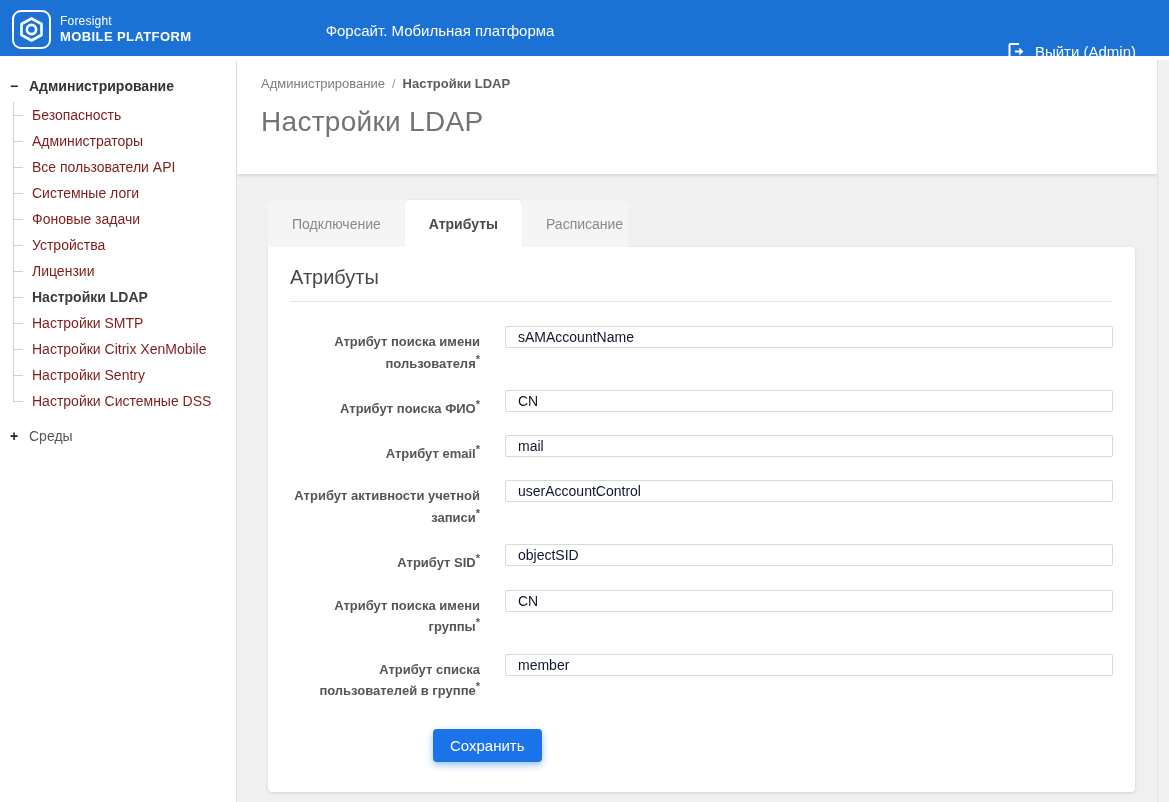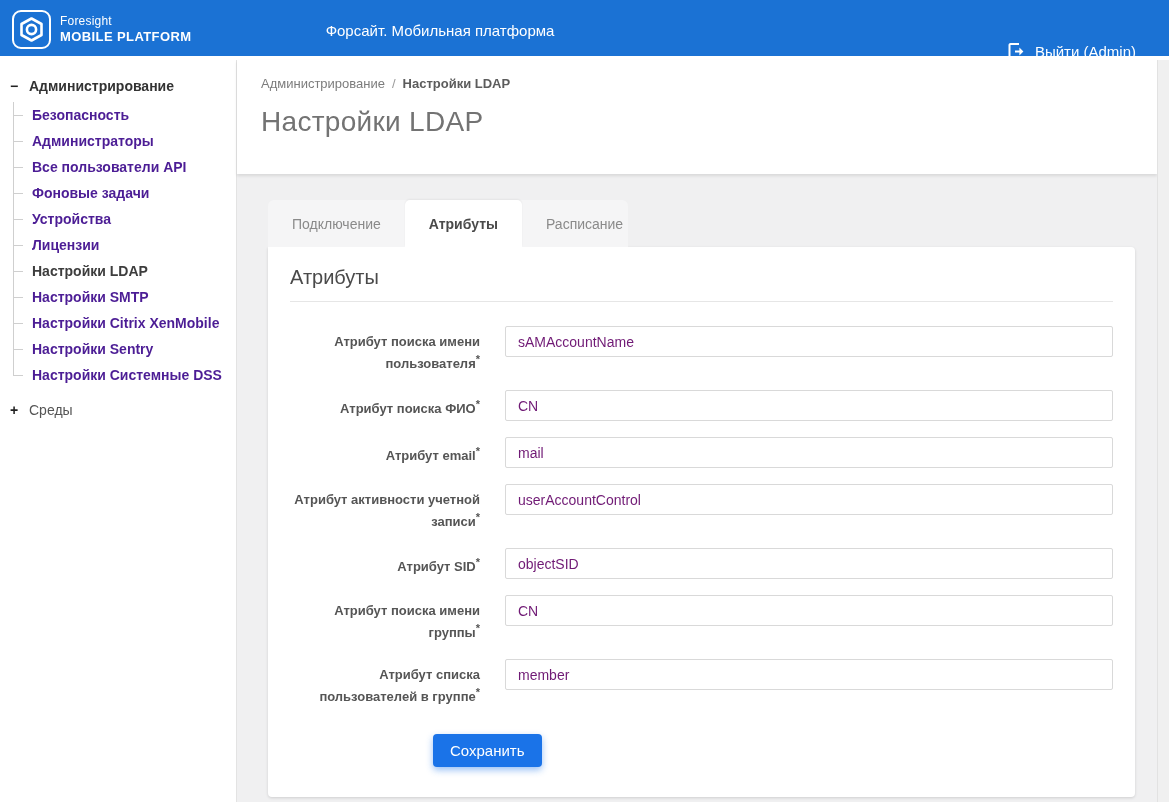--- a/index.html
+++ b/index.html
@@ -52,21 +52,21 @@
   .tree-list li::before {
     content: ""; position: absolute; left: 13px; top: 0; height: 100%;
     border-left: 1px solid #cfcfcf;
   }
   .tree-list li:last-child::before { height: 13px; }
   .tree-list li::after {
     content: ""; position: absolute; left: 13px; top: 13px; width: 10px;
     border-top: 1px solid #cfcfcf;
   }
   .tree-list li a {
-    font-size: 14px; color: #4c1d95; text-decoration: none; cursor: pointer; white-space: nowrap; font-weight: bold;
+    font-size: 14px; color: #7f1d1d; text-decoration: none; cursor: pointer; white-space: nowrap;
   }
   .tree-list li a.active { font-weight: 700; color: #3d3d3d; }
   .tree-env {
     display: flex; align-items: center; gap: 9px;
     padding: 14px 8px 6px 8px; cursor: pointer;
     font-size: 14px; font-weight: 400; color: #555;
   }
 
   
   .main {
@@ -107,23 +107,23 @@
   .card-heading { font-size: 20px; font-weight: 400; color: #4a4a4a; padding-bottom: 12px; }
   .card-divider { border: none; border-top: 1px solid #e6e6e6; margin-bottom: 24px; }
 
   .form-row { display: flex; align-items: flex-start; margin-bottom: 16px; }
   .form-label {
     width: 190px; margin-right: 25px; text-align: right;
     font-size: 13px; font-weight: 700; color: #555; line-height: 1.45; padding-top: 7px;
   }
   .form-label sup { font-size: 11px; color: #555; }
   .form-input {
-    width: 608px; height: 31px; border: 1px solid #d9d9d9; border-radius: 2px;
+    width: 608px; height: 22px; border: 1px solid #d9d9d9; border-radius: 2px;
     padding: 0 12px; font-family: "Liberation Sans", sans-serif;
-    font-size: 14px; color: #701a75; background: #fff; outline: none;
+    font-size: 14px; color: #0f172a; background: #fff; outline: none;
   }
   .btn-row { margin-top: 27px; margin-left: 143px; }
   .btn-primary {
     background: #1a73e8; color: #fff; border: none; border-radius: 4px;
     font-family: "Liberation Sans", sans-serif; font-size: 15px;
     padding: 8px 17px; cursor: pointer;
     box-shadow: 0 3px 7px rgba(26,115,232,.45);
   }
 
   
@@ -174,20 +174,23 @@
         </li>
 
   <li>
           <a>Администраторы</a>
         </li>
 
   <li>
           <a>Все пользователи API</a>
         </li>
 
+  <li>
+          <a>Системные логи</a>
+        </li>
 
   <li>
           <a>Фоновые задачи</a>
         </li>
 
   <li>
           <a>Устройства</a>
         </li>
 
   <li>

